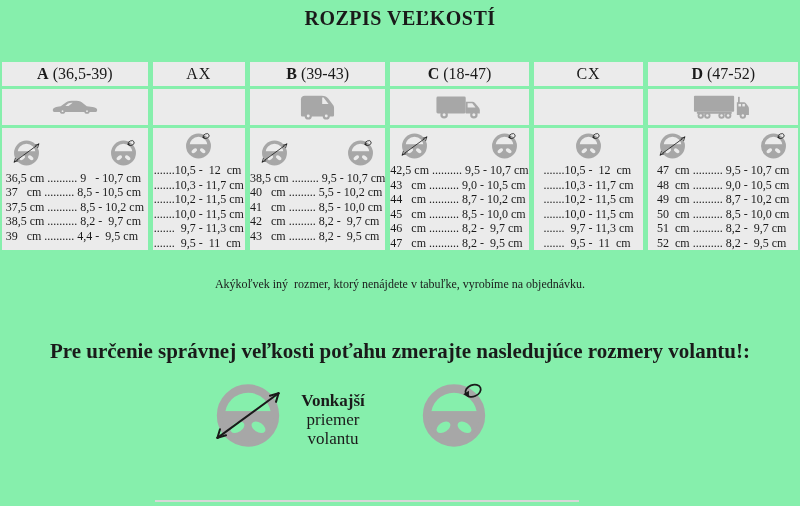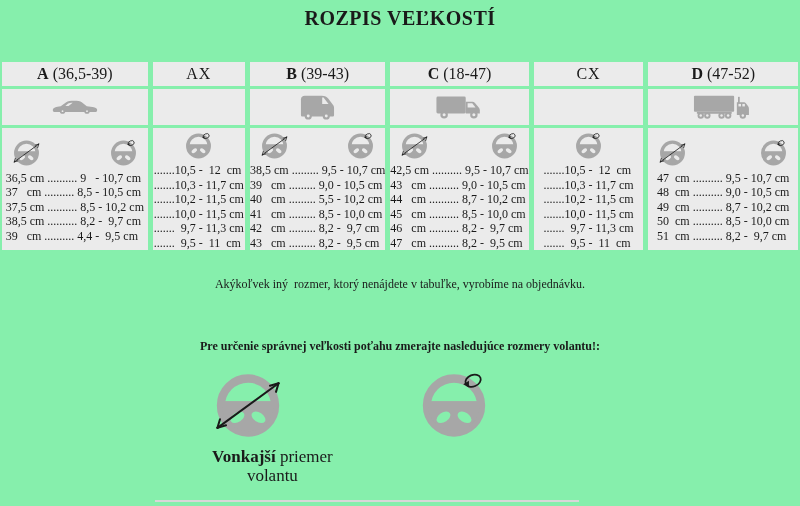--- a/index.html
+++ b/index.html
@@ -40,25 +40,25 @@
   .wheel-wrap svg{display:block;width:29px;height:28px;overflow:visible;}
   .lines{margin-top:3px;}
   .size-line{
     font-size:12px;line-height:14.5px;white-space:pre;text-align:left;
   }
   
   .note{
     margin-top:27px;text-align:center;font-size:12px;white-space:pre;
   }
   .instruction{
-    margin-top:47px;text-align:center;font-size:12px;font-weight:bold;
+    margin-top:47px;text-align:center;font-size:21px;font-weight:bold;
   }
   
   .legend{margin-top:14px;display:flex;justify-content:center;gap:36px;}
-  .legend-item{width:170px;display:flex;flex-direction:column;align-items:flex-start;}
+  .legend-item{width:170px;display:flex;align-items:flex-end;}
   .legend-item .big-wheel svg{display:block;width:72px;height:70px;overflow:visible;}
   .legend-label{margin-top:9px;font-size:17px;text-align:center;line-height:19px;}
   .legend-label b{font-weight:bold;}
   .divider{position:absolute;left:155px;top:500px;width:424px;height:2px;}
 </style>
 </head>
 <body>
 
 <div class="page" style="--cellbg: #ebebeb;">
 
@@ -229,21 +229,20 @@
     </g>
                 <g transform="rotate(-22 80 11)">
       <ellipse cx="80" cy="11" rx="12.5" ry="9" fill="none" stroke="#1a1a1a" stroke-width="2.8"></ellipse>
       <path d="M70,18.5 L63.5,10.5 L74,8.5 Z" fill="#1a1a1a"></path>
                 </g>
               </svg>
             </span>
           </div>
       <div class="lines">
             <div class="size-line">38,5 cm ......... 9,5 - 10,7 cm</div>
-            <div class="size-line">39   cm ......... 9,0 - 10,5 cm</div>
             <div class="size-line">40   cm ......... 5,5 - 10,2 cm</div>
             <div class="size-line">41   cm ......... 8,5 - 10,0 cm</div>
             <div class="size-line">42   cm ......... 8,2 -  9,7 cm</div>
             <div class="size-line">43   cm ......... 8,2 -  9,5 cm</div>
           </div>
     </div>
   </div>
 
   <div class="col">
     <div class="cell head">
@@ -425,20 +424,21 @@
                 </g>
               </svg>
             </span>
           </div>
       <div class="lines">
             <div class="size-line">47  cm .......... 9,5 - 10,7 cm</div>
             <div class="size-line">48  cm .......... 9,0 - 10,5 cm</div>
             <div class="size-line">49  cm .......... 8,7 - 10,2 cm</div>
             <div class="size-line">50  cm .......... 8,5 - 10,0 cm</div>
             <div class="size-line">51  cm .......... 8,2 -  9,7 cm</div>
+            <div class="size-line">52  cm .......... 8,2 -  9,5 cm</div>
           </div>
     </div>
   </div>
 </div>
 
   <div class="note">Akýkoľvek iný  rozmer, ktorý nenájdete v tabuľke, vyrobíme na objednávku.</div>
 
   <div class="instruction">Pre určenie správnej veľkosti poťahu zmerajte nasledujúce rozmery volantu!:</div>
 
   <div class="legend">

